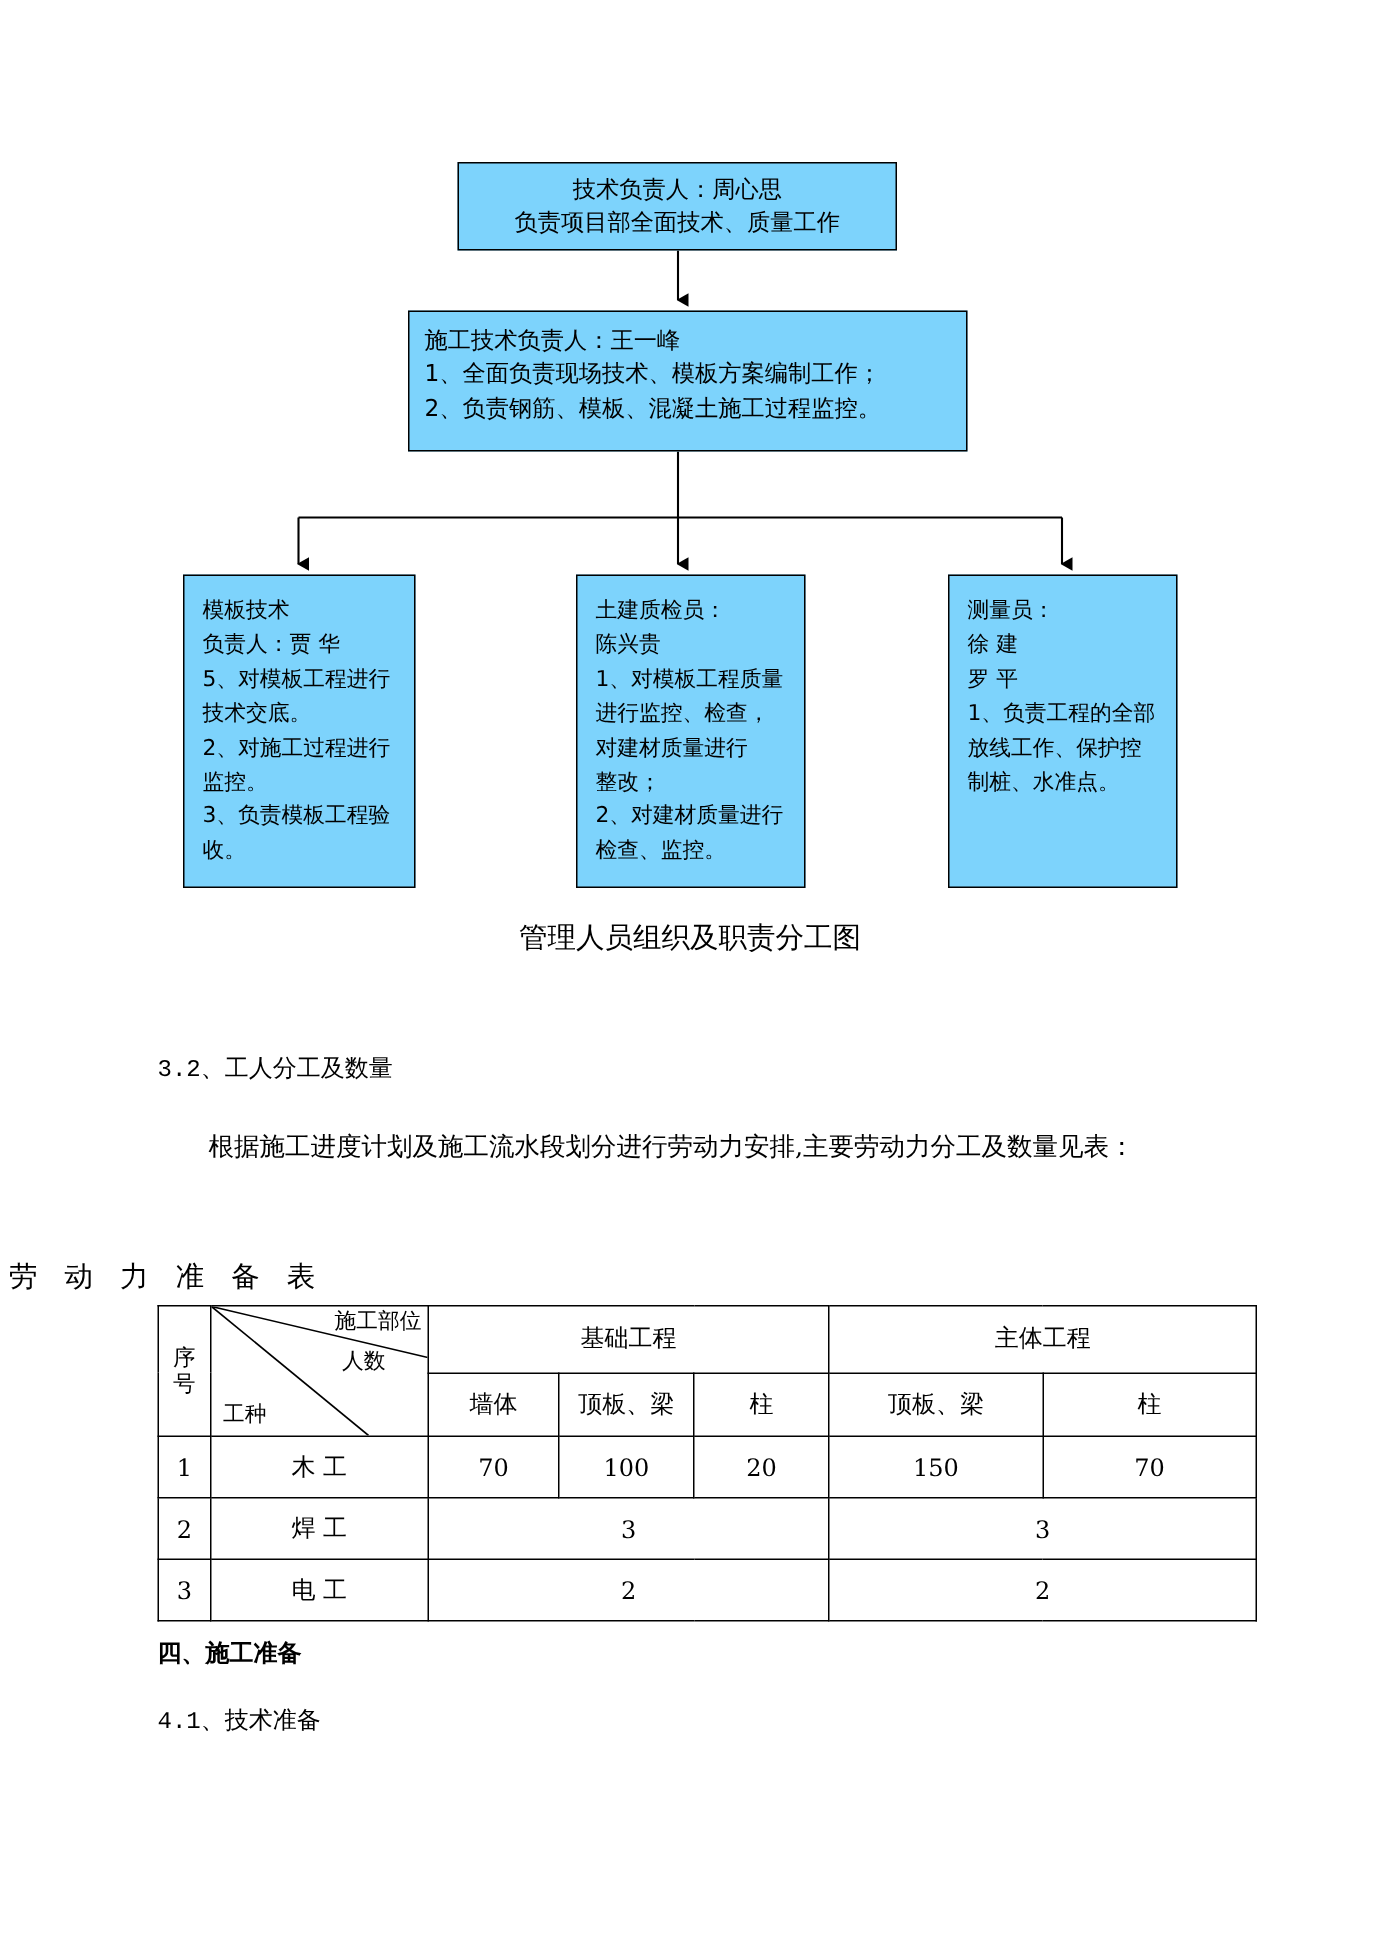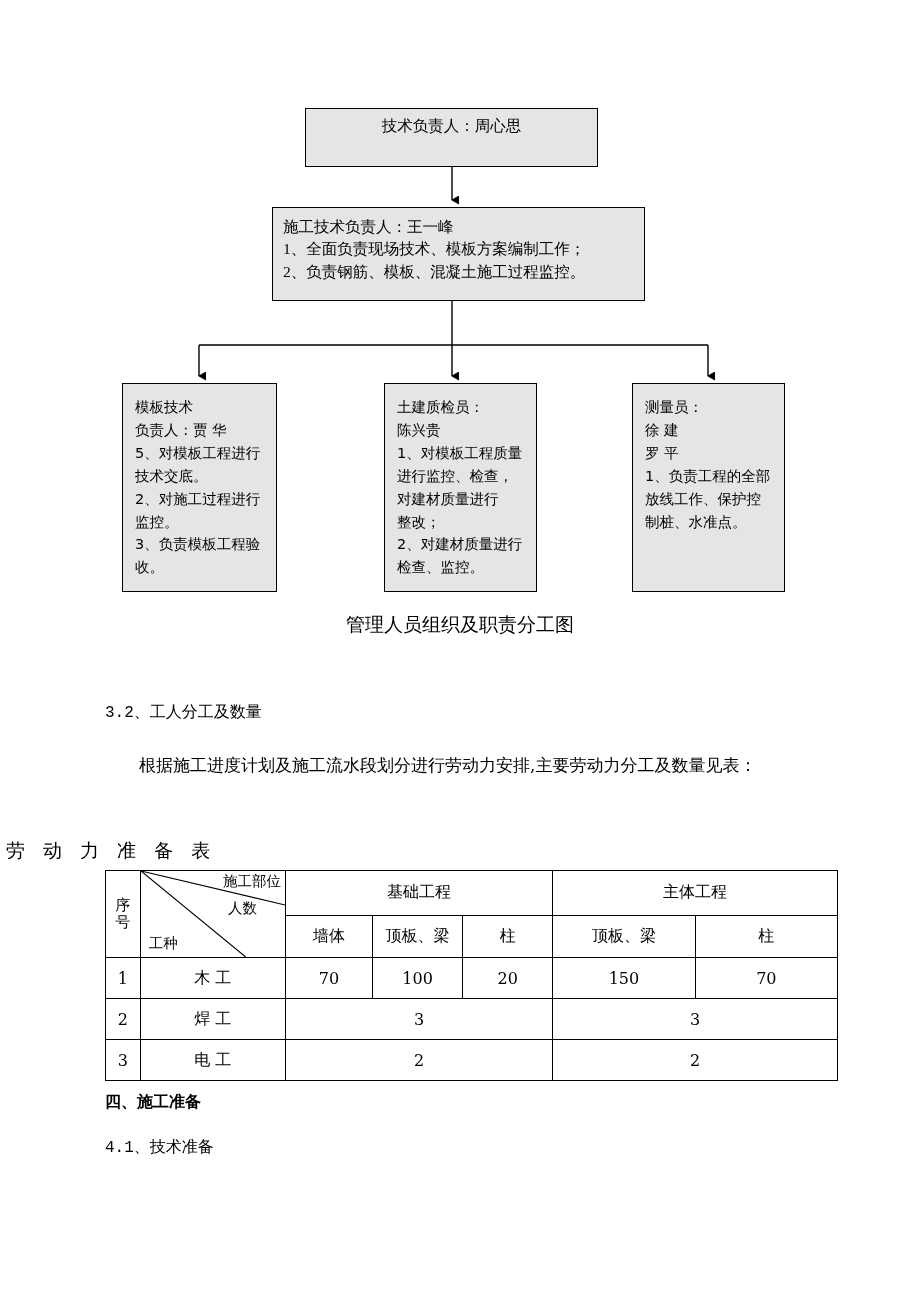--- a/index.html
+++ b/index.html
@@ -21,36 +21,35 @@
     position: absolute;
     left: 0;
     top: 0;
     width: 920px;
     height: 600px;
   }
   .node {
     position: absolute;
     border: 1.6px solid #000;
     box-sizing: border-box;
-    background: #e5e5e5;
+    background: #7dd3fc;
     font-size: 15.5px;
     line-height: 1.45;
   }
   .node .ln { display: block; white-space: pre; }
 
   #node-top {
     left: 305px; top: 108px; width: 293px; height: 59px;
     text-align: center;
     padding-top: 6px;
   }
   #node-second {
     left: 272px; top: 207px; width: 373px; height: 94px;
     text-align: left;
     padding: 8px 0 0 10px;
-    font-family: Liberation Serif, serif;
   }
   .leaf {
     top: 383px; height: 209px;
     text-align: left;
     padding: 12px 0 0 12px;
     font-size: 14.5px;
     line-height: 1.58;
   }
   #node-leaf-1 { left: 122px; width: 155px; }
   #node-leaf-2 { left: 384px; width: 153px; }
@@ -181,20 +180,21 @@
 
     <line x1="199" y1="345" x2="708" y2="345" stroke="#000" stroke-width="1.4"></line>
 
     <line x1="199" y1="345" x2="199" y2="376" stroke="#000" stroke-width="1.4" marker-end="url(#arrowhead)"></line>
     <line x1="452" y1="345" x2="452" y2="376" stroke="#000" stroke-width="1.4" marker-end="url(#arrowhead)"></line>
     <line x1="708" y1="345" x2="708" y2="376" stroke="#000" stroke-width="1.4" marker-end="url(#arrowhead)"></line>
   </svg>
 
   <div class="node" id="node-top">
     <span class="ln">技术负责人：周心思</span>
+    <span class="ln">负责项目部全面技术、质量工作</span>
   </div>
 
   <div class="node" id="node-second">
     <span class="ln">施工技术负责人：王一峰</span>
     <span class="ln">1、全面负责现场技术、模板方案编制工作；</span>
     <span class="ln">2、负责钢筋、模板、混凝土施工过程监控。</span>
   </div>
 
   <div class="node leaf" id="node-leaf-1">
     <span class="ln">模板技术</span>

